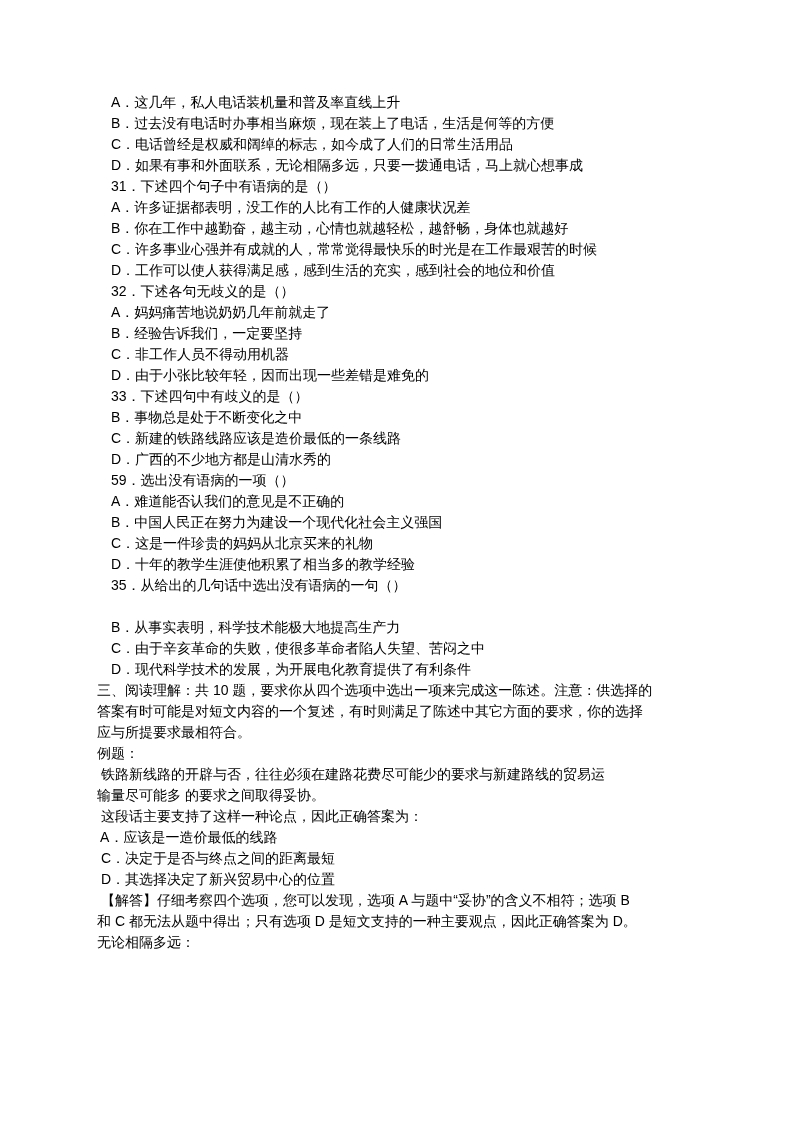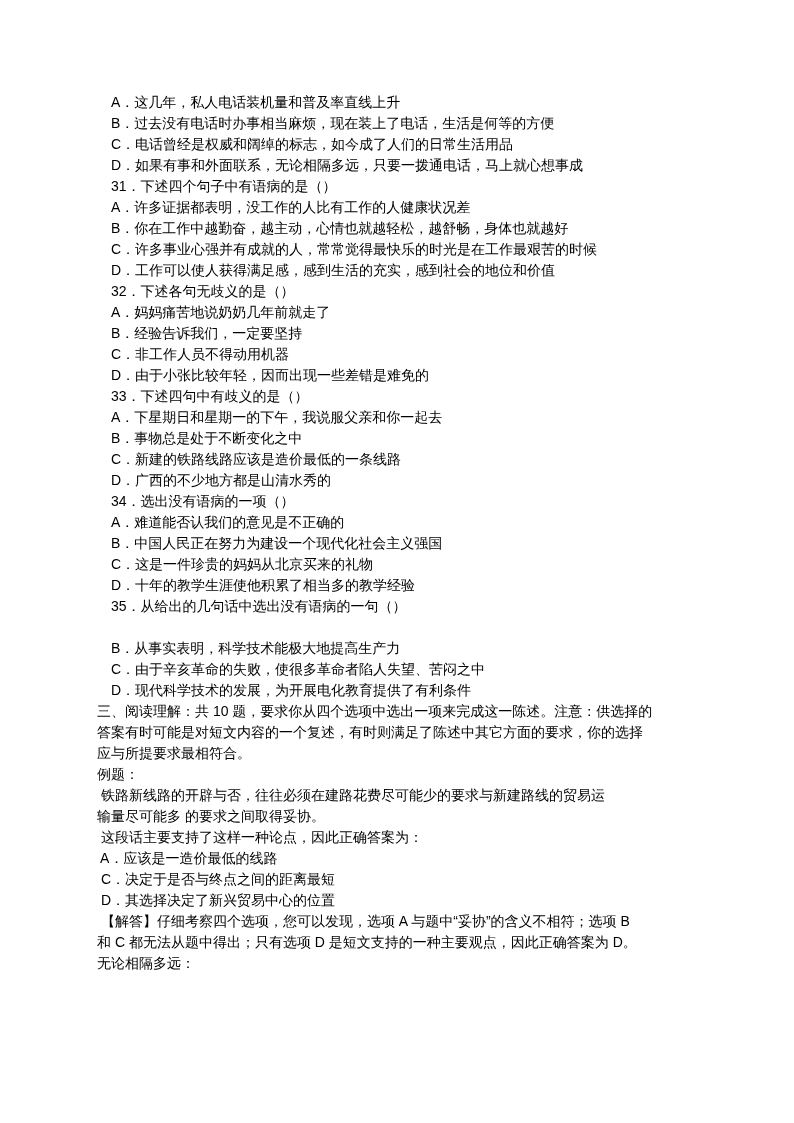--- a/index.html
+++ b/index.html
@@ -45,25 +45,24 @@
       <div class="line">　A．许多证据都表明，没工作的人比有工作的人健康状况差</div>
       <div class="line">　B．你在工作中越勤奋，越主动，心情也就越轻松，越舒畅，身体也就越好</div>
       <div class="line">　C．许多事业心强并有成就的人，常常觉得最快乐的时光是在工作最艰苦的时候</div>
       <div class="line">　D．工作可以使人获得满足感，感到生活的充实，感到社会的地位和价值</div>
       <div class="line">　32．下述各句无歧义的是（）</div>
       <div class="line">　A．妈妈痛苦地说奶奶几年前就走了</div>
       <div class="line">　B．经验告诉我们，一定要坚持</div>
       <div class="line">　C．非工作人员不得动用机器</div>
       <div class="line">　D．由于小张比较年轻，因而出现一些差错是难免的</div>
       <div class="line">　33．下述四句中有歧义的是（）</div>
-      <div class="line">　A．下星期日和星期一的下午，我说服父亲和你一起去</div>
       <div class="line">　B．事物总是处于不断变化之中</div>
       <div class="line">　C．新建的铁路线路应该是造价最低的一条线路</div>
       <div class="line">　D．广西的不少地方都是山清水秀的</div>
-      <div class="line">　34．选出没有语病的一项（）</div>
+      <div class="line">　59．选出没有语病的一项（）</div>
       <div class="line">　A．难道能否认我们的意见是不正确的</div>
       <div class="line">　B．中国人民正在努力为建设一个现代化社会主义强国</div>
       <div class="line">　C．这是一件珍贵的妈妈从北京买来的礼物</div>
       <div class="line">　D．十年的教学生涯使他积累了相当多的教学经验</div>
       <div class="line">　35．从给出的几句话中选出没有语病的一句（）</div>
       <div class="line"></div>
       <div class="line">　B．从事实表明，科学技术能极大地提高生产力</div>
       <div class="line">　C．由于辛亥革命的失败，使很多革命者陷人失望、苦闷之中</div>
       <div class="line">　D．现代科学技术的发展，为开展电化教育提供了有利条件</div>
       <div class="line">三、阅读理解：共 10 题，要求你从四个选项中选出一项来完成这一陈述。注意：供选择的</div>

